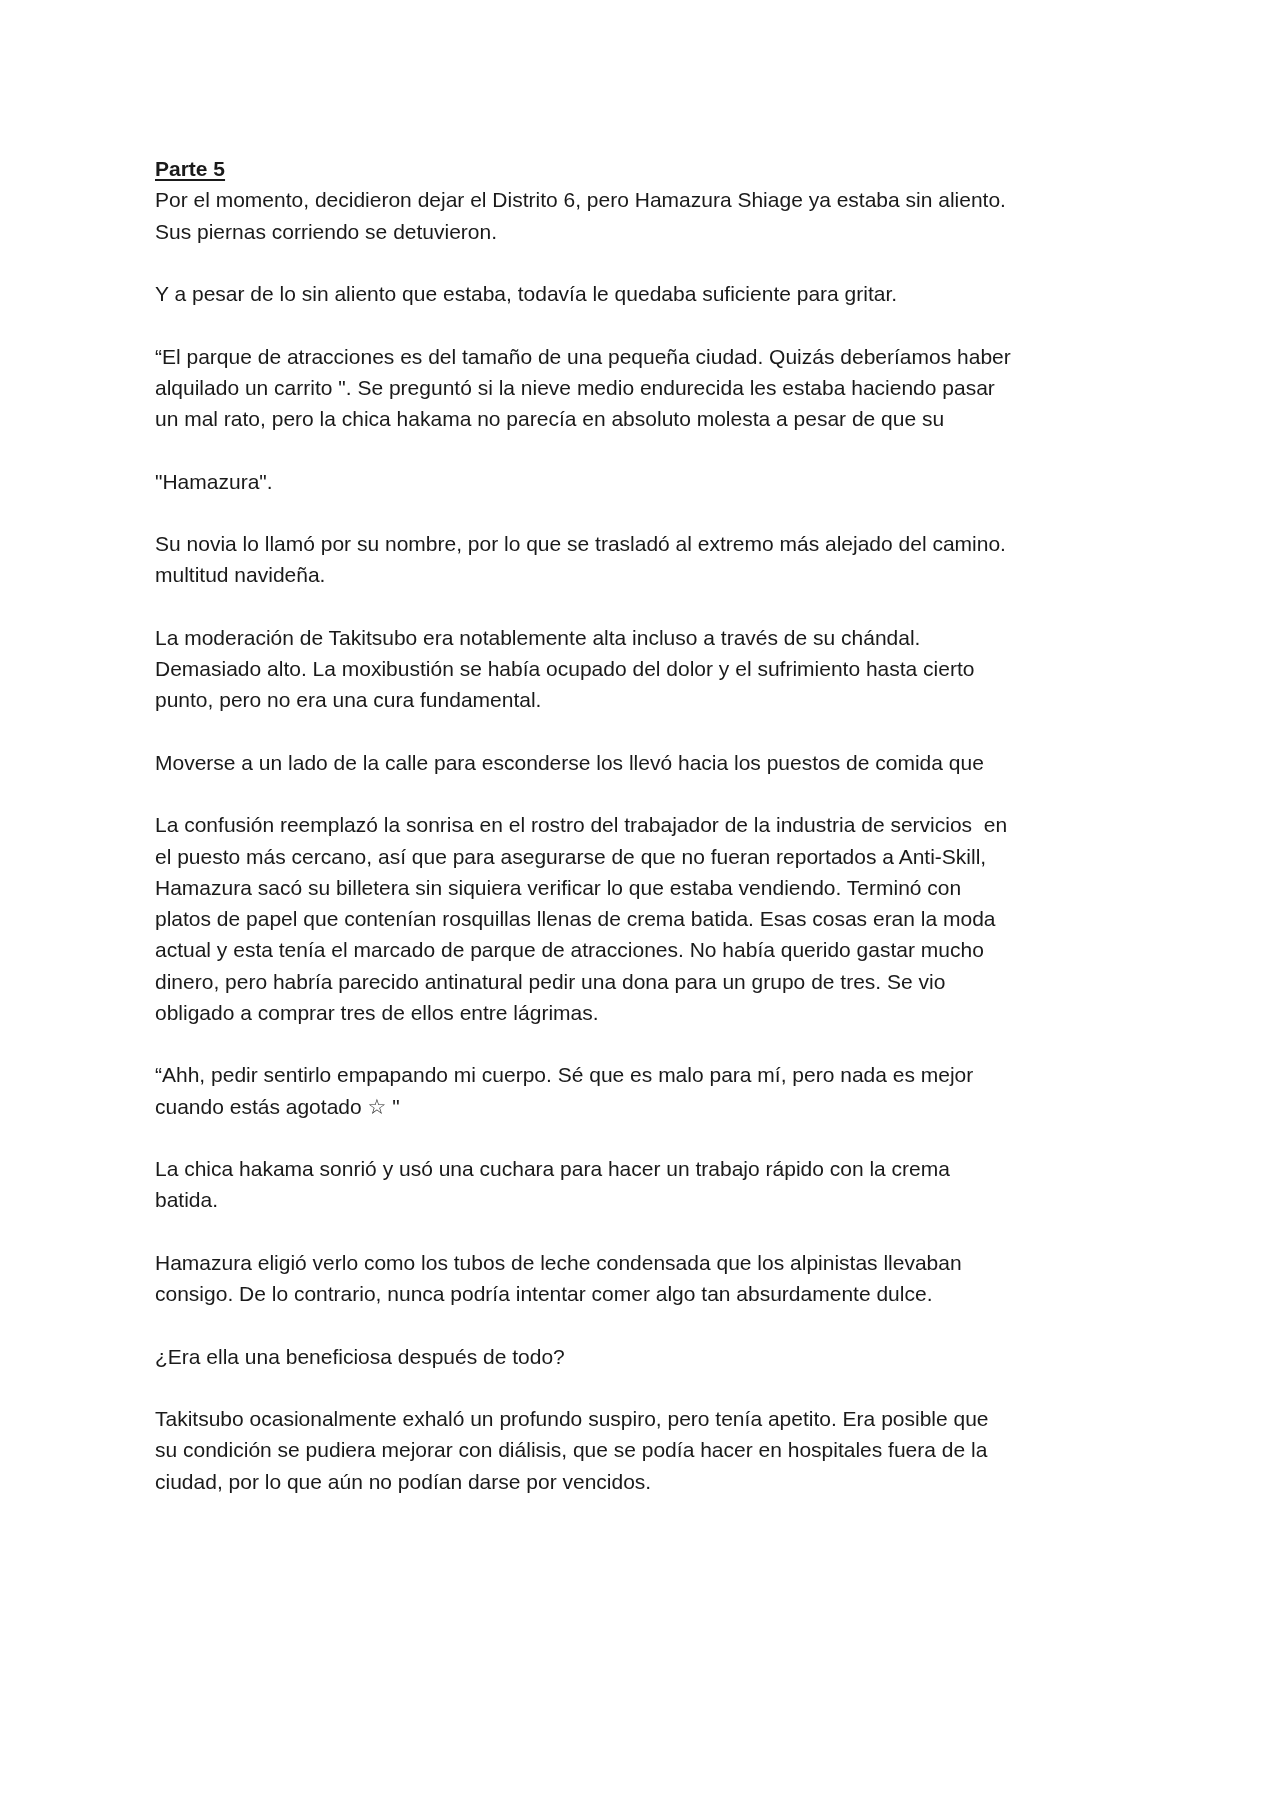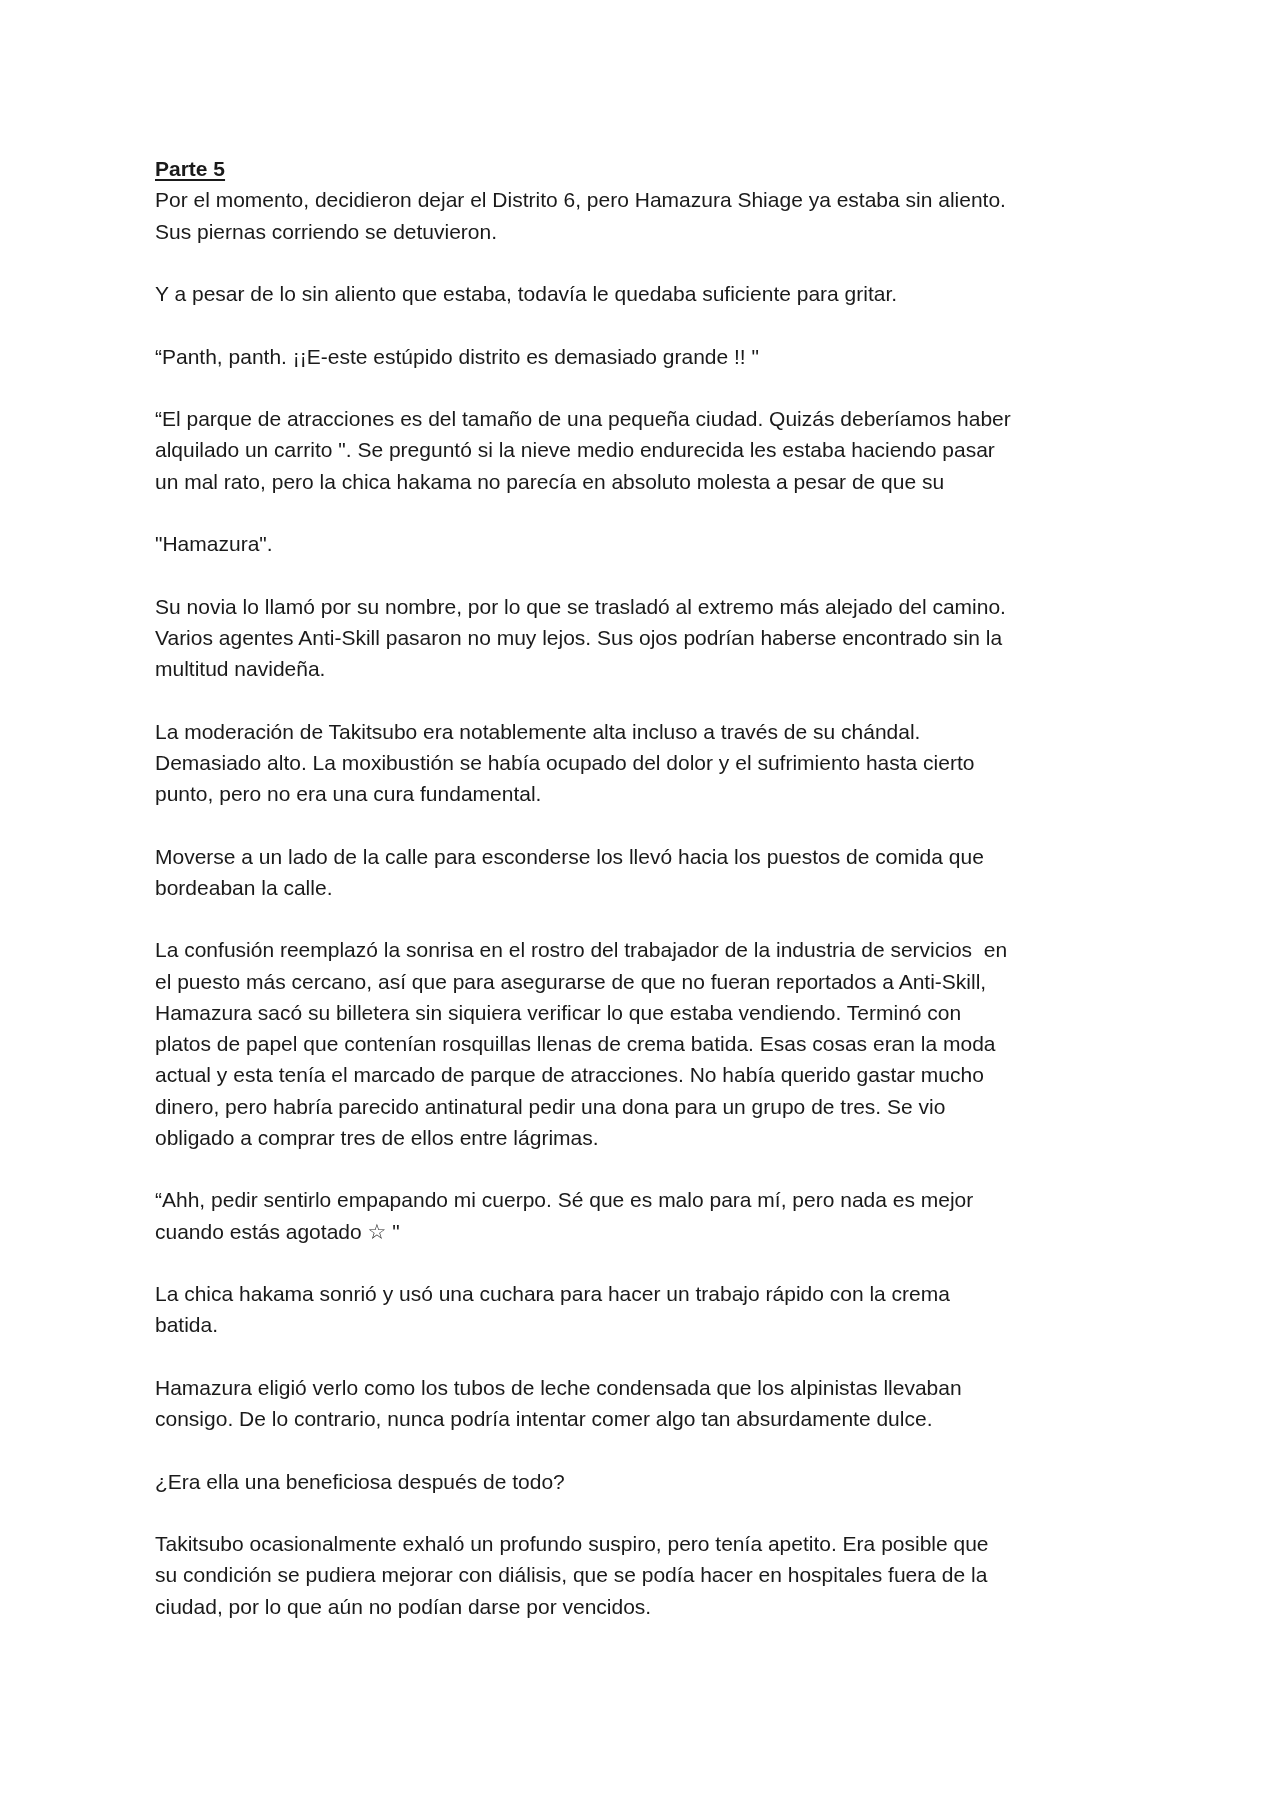--- a/index.html
+++ b/index.html
@@ -58,49 +58,44 @@
 
     <div class="para">
       <span class="line">Por el momento, decidieron dejar el Distrito 6, pero Hamazura Shiage ya estaba sin aliento.</span>
       <span class="line">Sus piernas corriendo se detuvieron.</span>
     </div>
 
     <div class="para">
       <span class="line">Y a pesar de lo sin aliento que estaba, todavía le quedaba suficiente para gritar.</span>
     </div>
 
-    <div class="para">
-      <span class="line">“Panth, panth. ¡¡E-este estúpido distrito es demasiado grande !! "</span>
-    </div>
 
     <div class="para">
       <span class="line">“El parque de atracciones es del tamaño de una pequeña ciudad. Quizás deberíamos haber</span>
       <span class="line">alquilado un carrito ". Se preguntó si la nieve medio endurecida les estaba haciendo pasar</span>
       <span class="line">un mal rato, pero la chica hakama no parecía en absoluto molesta a pesar de que su</span>
     </div>
 
     <div class="para">
       <span class="line">"Hamazura".</span>
     </div>
 
     <div class="para">
       <span class="line">Su novia lo llamó por su nombre, por lo que se trasladó al extremo más alejado del camino.</span>
-      <span class="line">Varios agentes Anti-Skill pasaron no muy lejos. Sus ojos podrían haberse encontrado sin la</span>
       <span class="line">multitud navideña.</span>
     </div>
 
     <div class="para">
       <span class="line">La moderación de Takitsubo era notablemente alta incluso a través de su chándal.</span>
       <span class="line">Demasiado alto. La moxibustión se había ocupado del dolor y el sufrimiento hasta cierto</span>
       <span class="line">punto, pero no era una cura fundamental.</span>
     </div>
 
     <div class="para">
       <span class="line">Moverse a un lado de la calle para esconderse los llevó hacia los puestos de comida que</span>
-      <span class="line">bordeaban la calle.</span>
     </div>
 
     <div class="para">
       <span class="line">La confusión reemplazó la sonrisa en el rostro del trabajador de la industria de servicios  en</span>
       <span class="line">el puesto más cercano, así que para asegurarse de que no fueran reportados a Anti-Skill,</span>
       <span class="line">Hamazura sacó su billetera sin siquiera verificar lo que estaba vendiendo. Terminó con</span>
       <span class="line">platos de papel que contenían rosquillas llenas de crema batida. Esas cosas eran la moda</span>
       <span class="line">actual y esta tenía el marcado de parque de atracciones. No había querido gastar mucho</span>
       <span class="line">dinero, pero habría parecido antinatural pedir una dona para un grupo de tres. Se vio</span>
       <span class="line">obligado a comprar tres de ellos entre lágrimas.</span>

